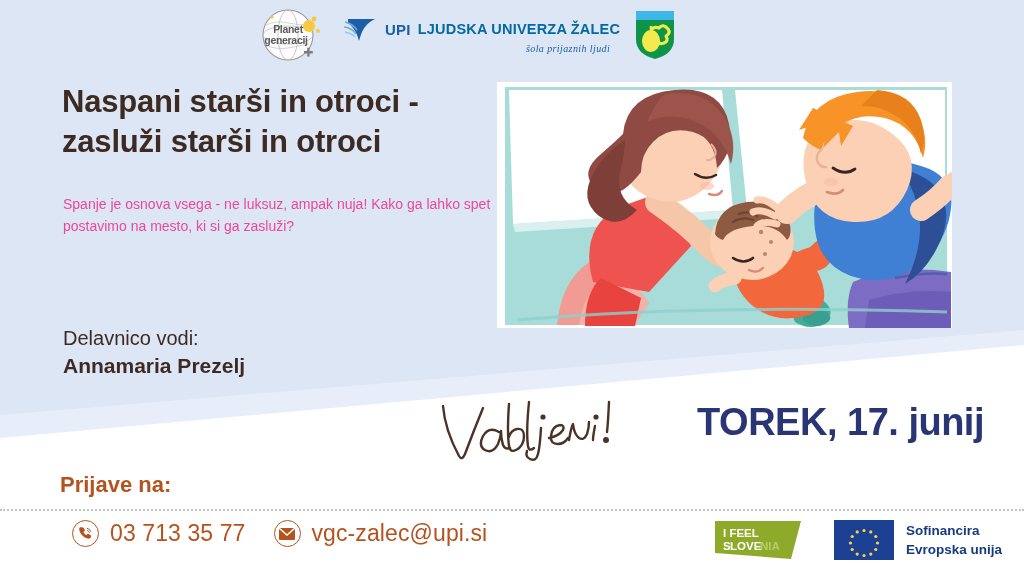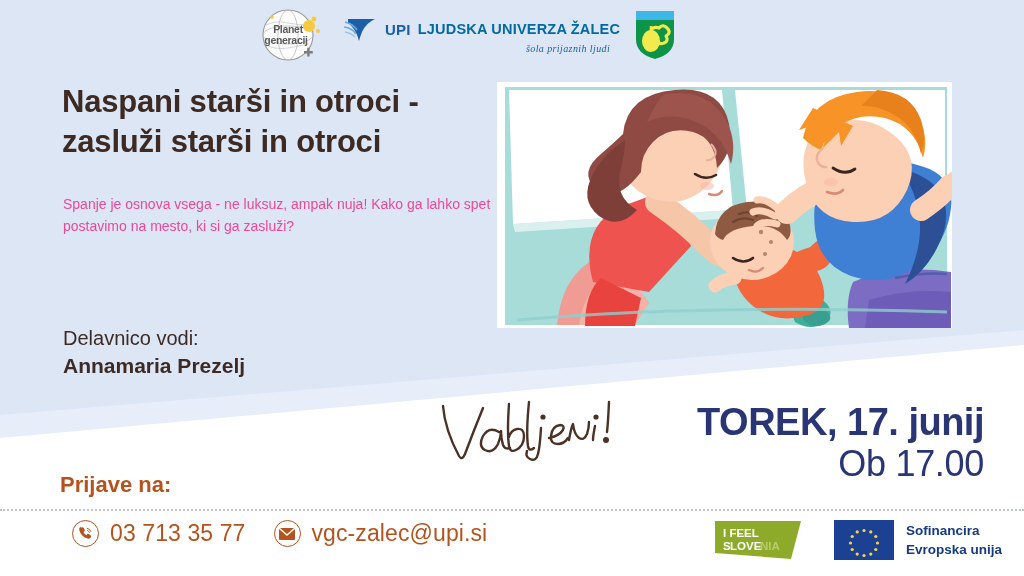--- a/index.html
+++ b/index.html
@@ -257,21 +257,20 @@
         <circle cx="159" cy="19" r="1.4" fill="#4a3226"></circle>
 
         <path d="M172 4 q-1 22 -2 30"></path>
         <circle cx="169" cy="42" r="1.8" fill="#4a3226"></circle>
       </g>
     </svg>
   </div>
 
   <div class="date-block">
     <div class="date-main">TOREK, 17. junij</div>
-    <div class="date-time">Ob 17.00</div>
   </div>
 
   <div class="signup">
     <div class="signup-at">Prijave na:</div>
   </div>
 
   <div class="divider"></div>
 
   <div class="contacts">
     <div class="contact">

